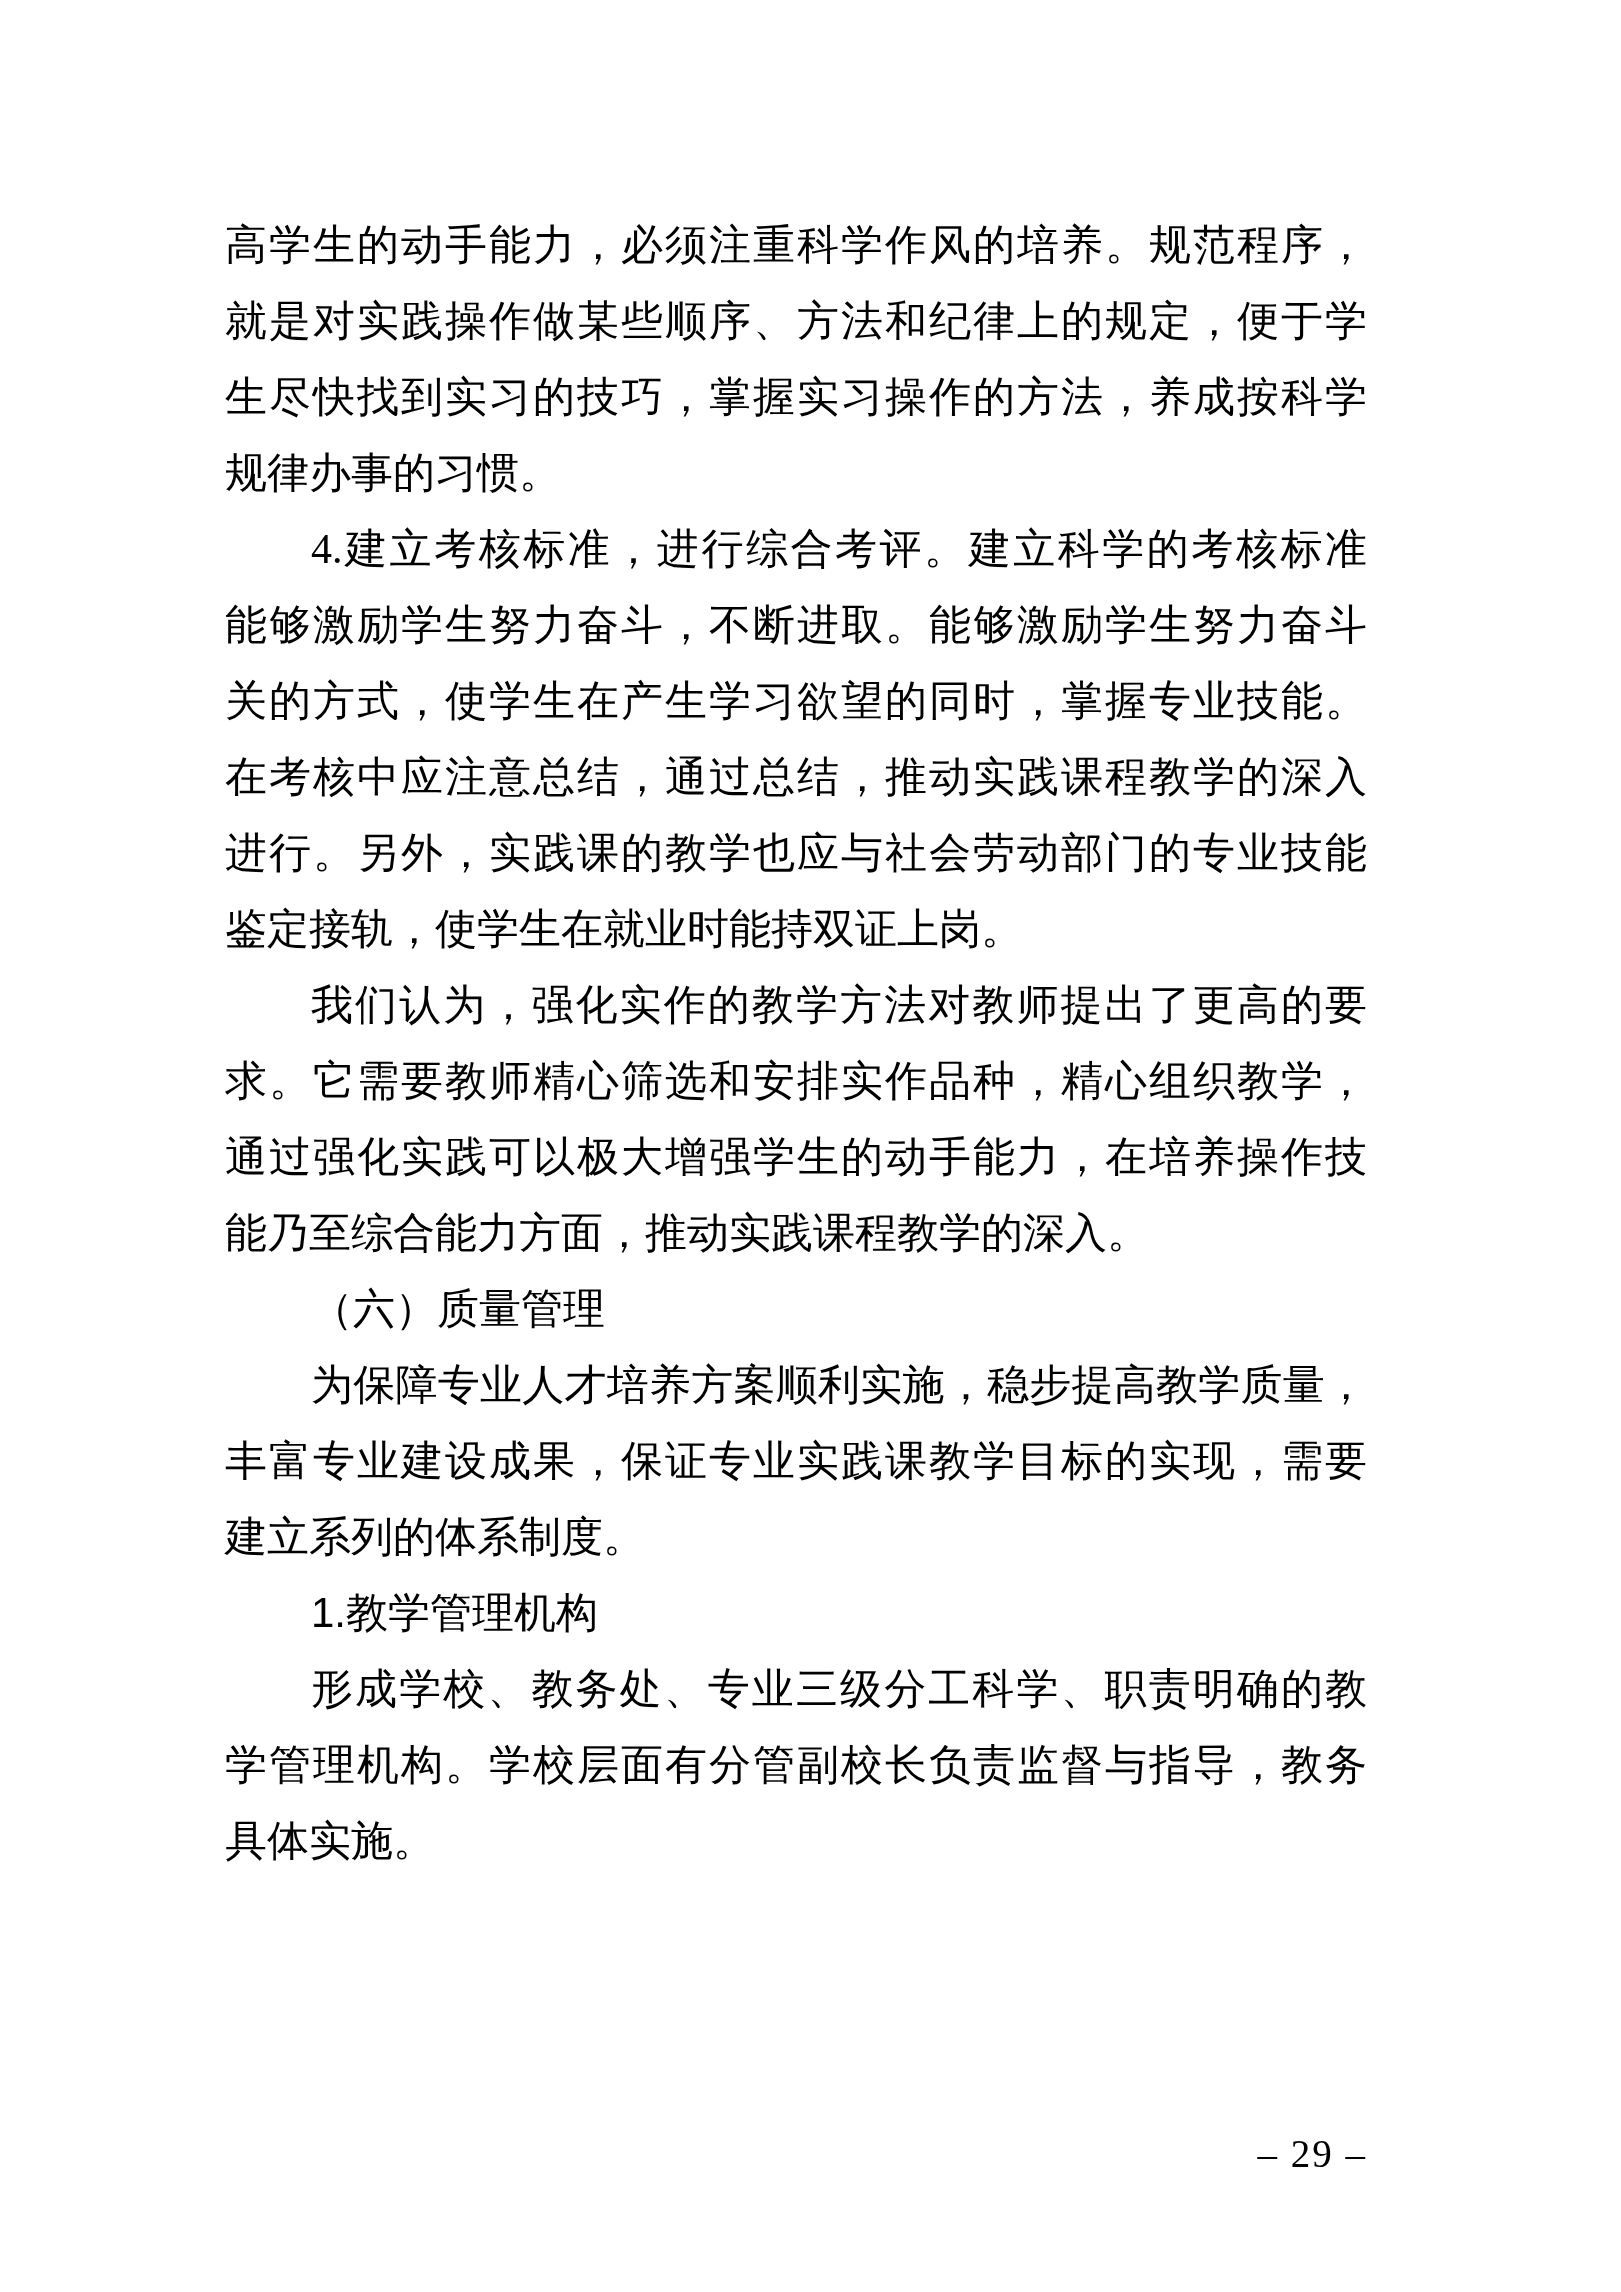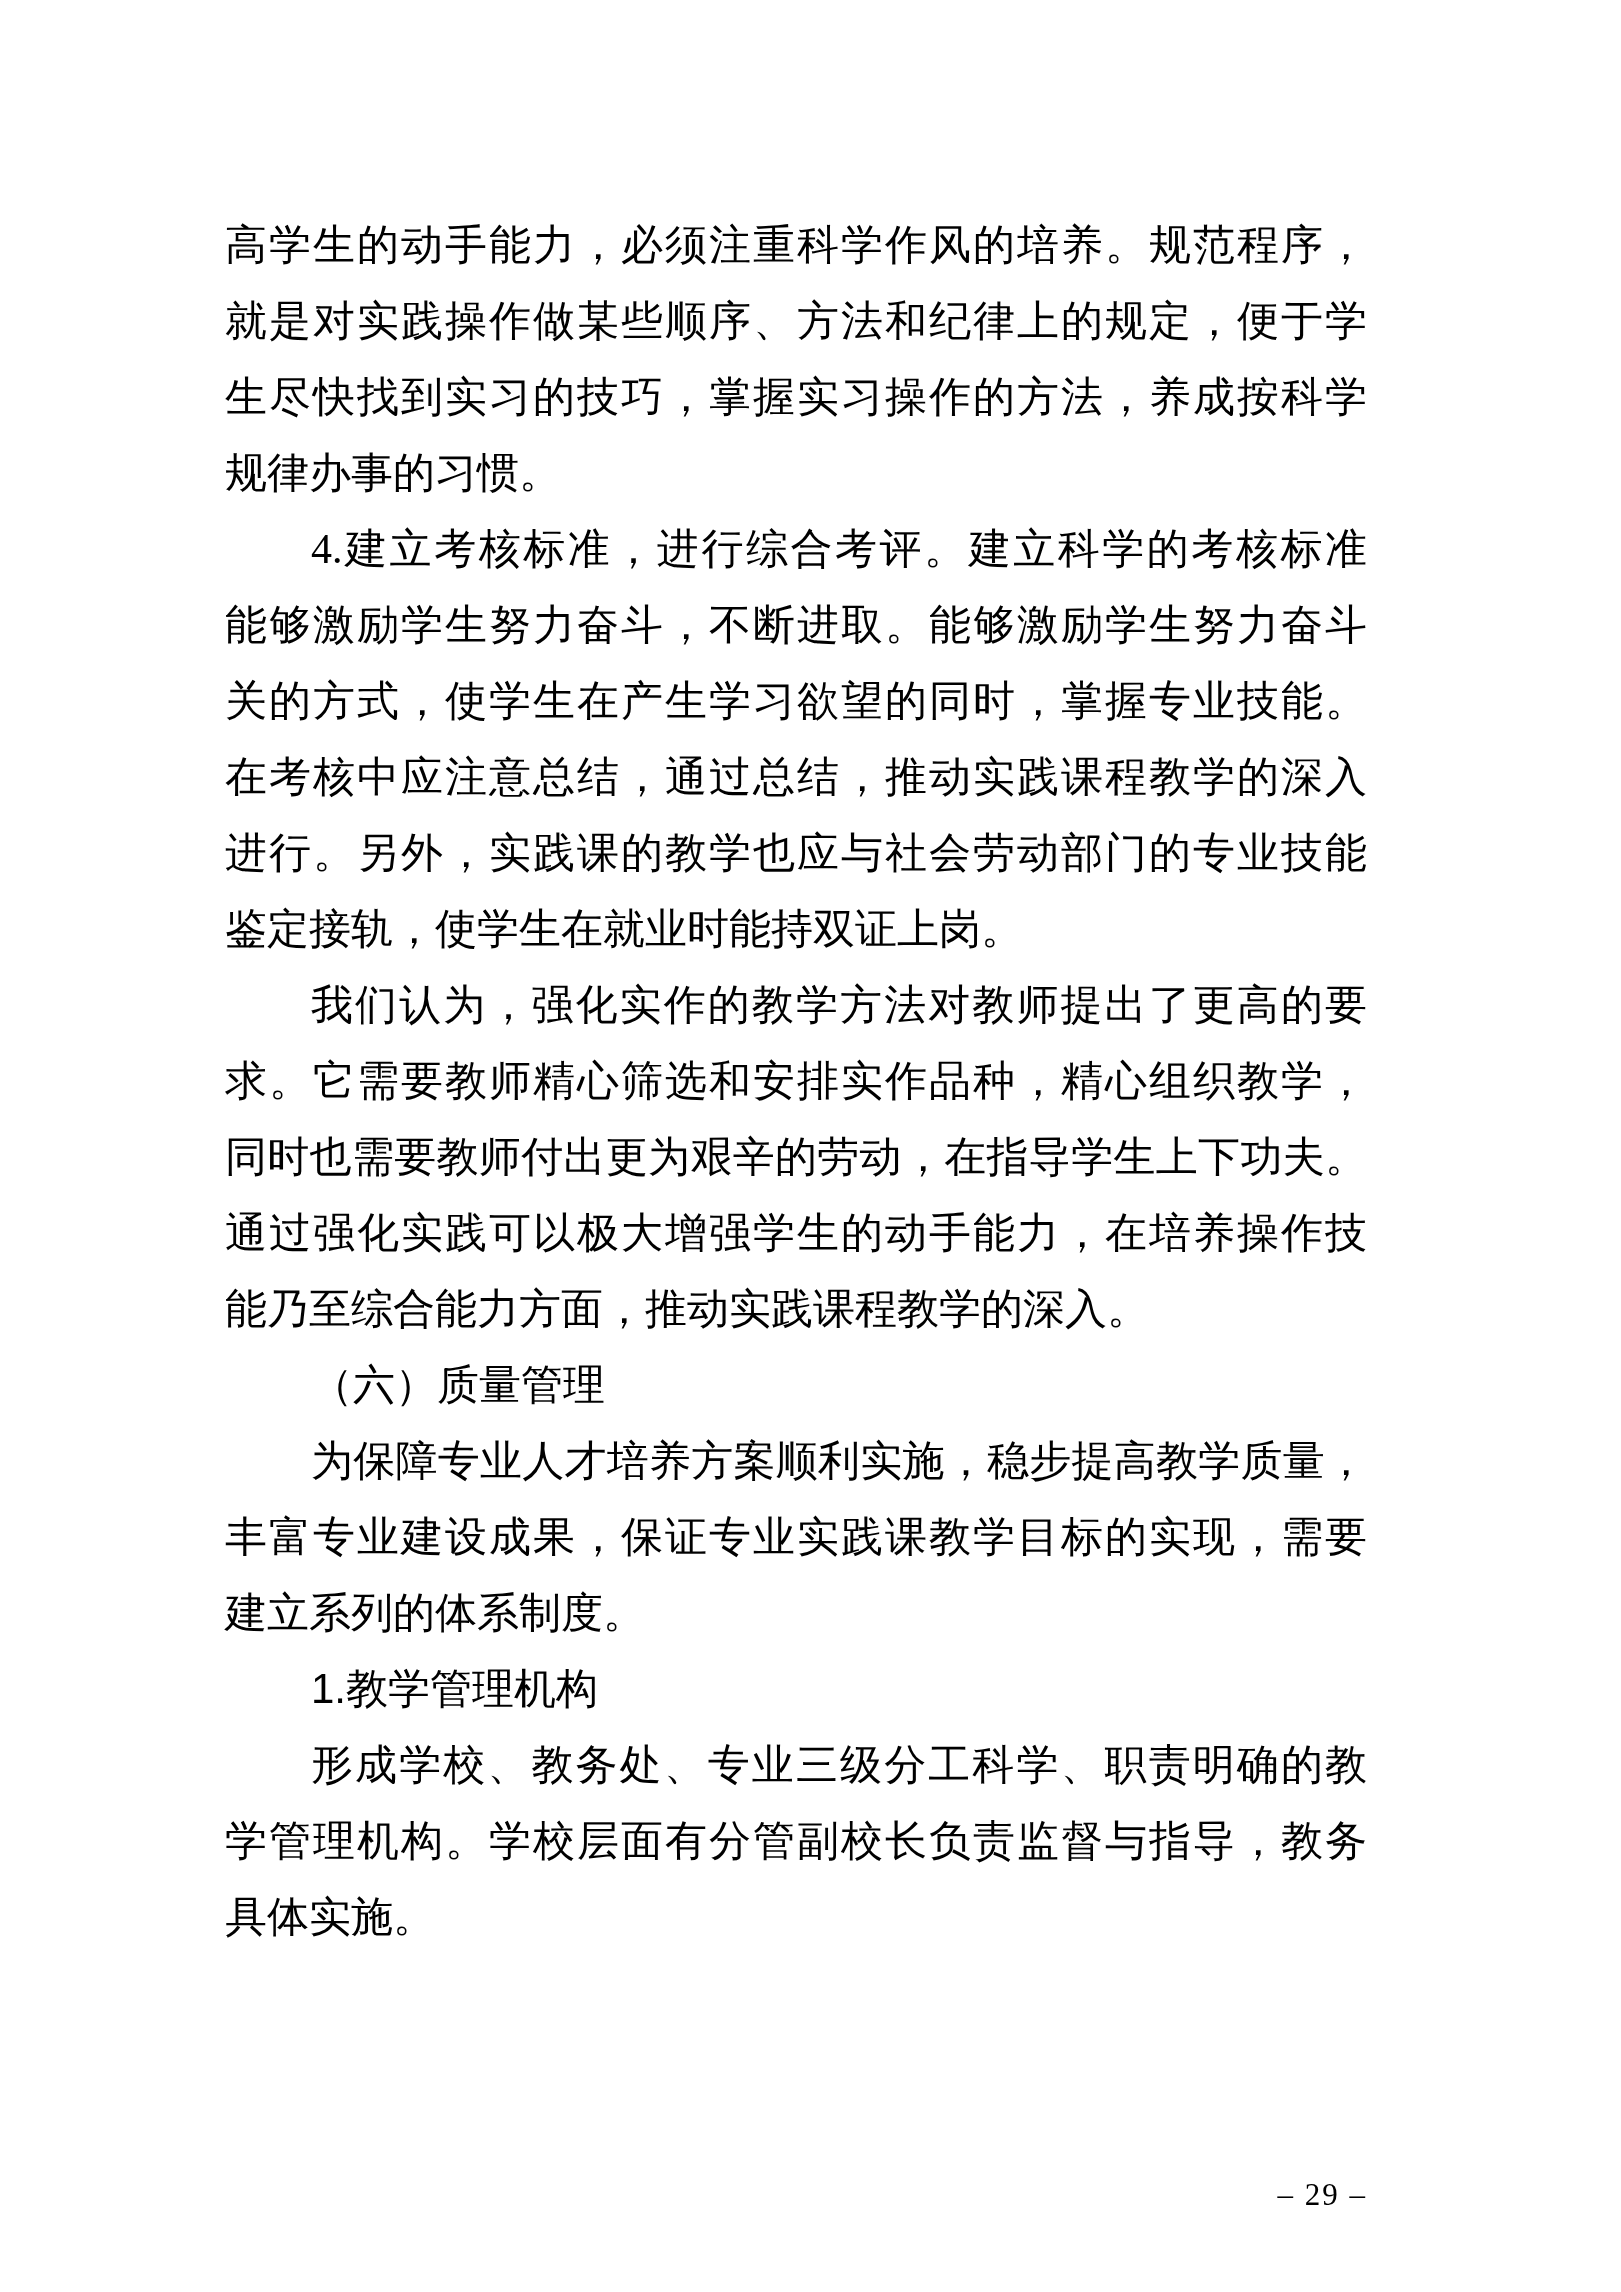--- a/index.html
+++ b/index.html
@@ -44,23 +44,22 @@
     font-weight: 400;
     font-family: "Liberation Sans", "DejaVu Sans", sans-serif;
     text-align-last: left;
   }
   .page-footer {
     position: absolute;
     left: 225px;
     top: 2124px;
     width: 1142px;
     text-align: right;
-    font-size: 31px;
+    font-size: 39px;
     line-height: 59px;
-    margin-top: 41px;
   }
   .page-number {
     letter-spacing: 2px;
   }
 </style>
 </head>
 <body>
 
 <div class="page">
   <main class="doc-body" id="doc-body">
@@ -74,21 +73,20 @@
         <div class="line indent">4.建立考核标准，进行综合考评。建立科学的考核标准</div>
         <div class="line">能够激励学生努力奋斗，不断进取。能够激励学生努力奋斗</div>
         <div class="line">关的方式，使学生在产生学习欲望的同时，掌握专业技能。</div>
         <div class="line">在考核中应注意总结，通过总结，推动实践课程教学的深入</div>
         <div class="line">进行。另外，实践课的教学也应与社会劳动部门的专业技能</div>
         <div class="line last">鉴定接轨，使学生在就业时能持双证上岗。</div>
       </section>
       <section class="paragraph body">
         <div class="line indent">我们认为，强化实作的教学方法对教师提出了更高的要</div>
         <div class="line">求。它需要教师精心筛选和安排实作品种，精心组织教学，</div>
-        <div class="line">同时也需要教师付出更为艰辛的劳动，在指导学生上下功夫。</div>
         <div class="line">通过强化实践可以极大增强学生的动手能力，在培养操作技</div>
         <div class="line last">能乃至综合能力方面，推动实践课程教学的深入。</div>
       </section>
       <section class="paragraph heading">
         <div class="line indent last">（六）质量管理</div>
       </section>
       <section class="paragraph body">
         <div class="line indent">为保障专业人才培养方案顺利实施，稳步提高教学质量，</div>
         <div class="line">丰富专业建设成果，保证专业实践课教学目标的实现，需要</div>
         <div class="line last">建立系列的体系制度。</div>

